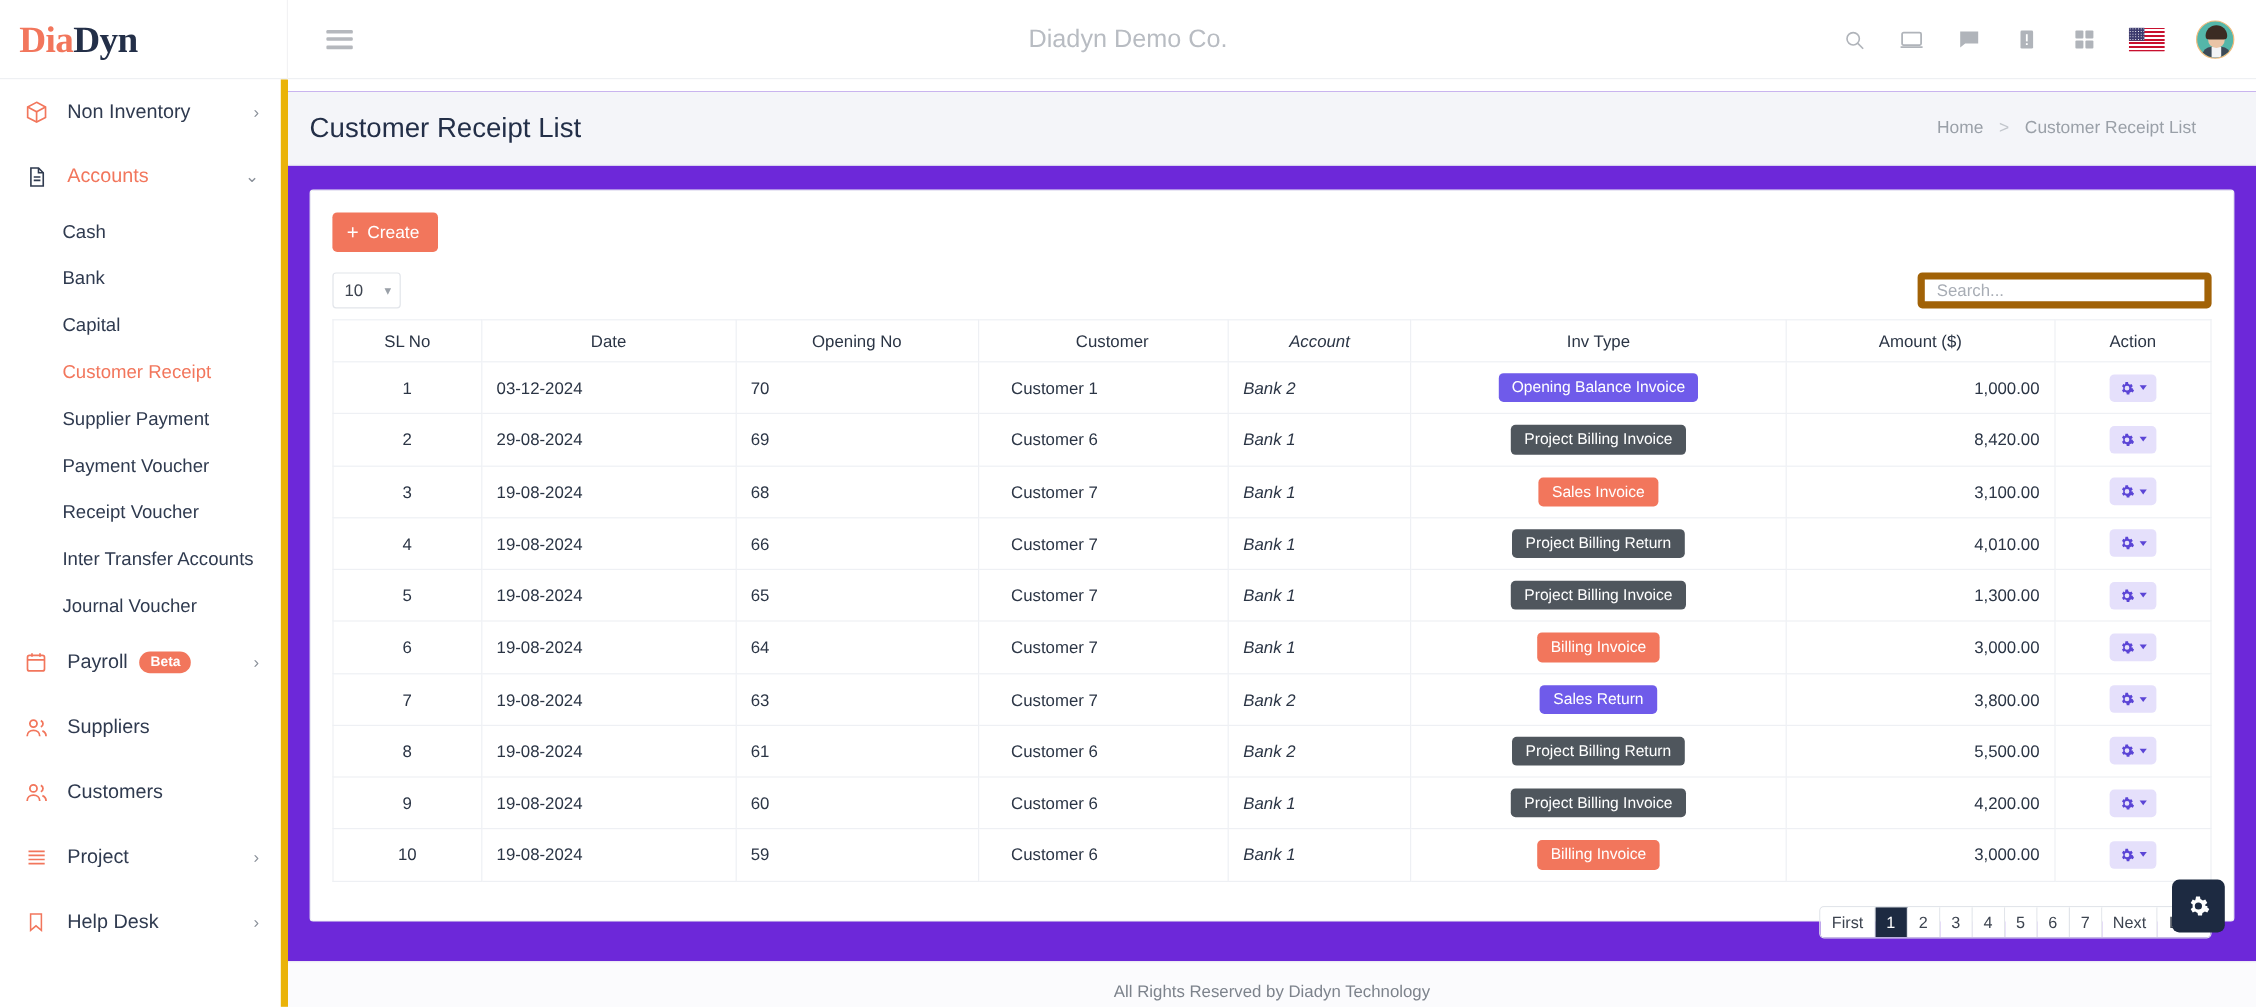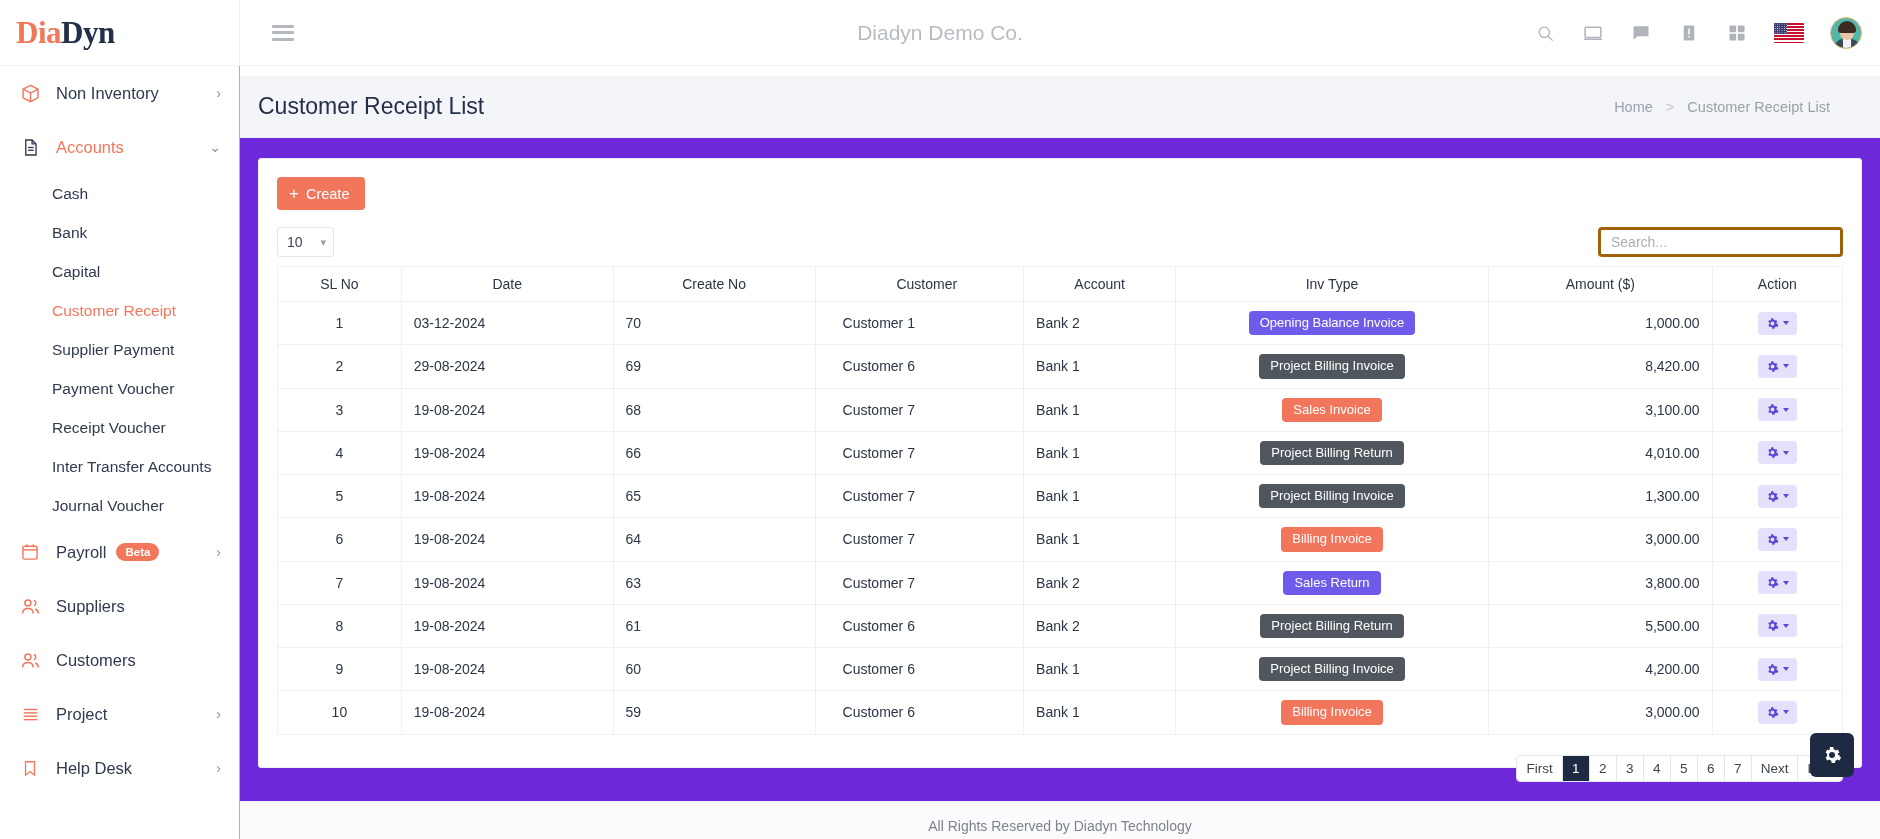--- a/index.html
+++ b/index.html
@@ -66,21 +66,21 @@
     border: 1.5px solid #f0b97a; cursor: pointer;
   }
   .avatar .hair { position:absolute; left:7px; top:3px; width:18px; height:12px; background:#3b2b23; border-radius: 9px 9px 3px 3px; }
   .avatar .face { position:absolute; left:9px; top:8px; width:14px; height:14px; background:#e9c4a6; border-radius: 7px 7px 8px 8px; }
   .avatar .body { position:absolute; left:4px; top:21px; width:24px; height:12px; background:#3d4a57; border-radius: 8px 8px 0 0; }
   .avatar .shirt { position:absolute; left:12px; top:21px; width:8px; height:11px; background:#f2f3f5; }
 
   
   .sidebar {
     position: absolute; top: 66px; left: 0; width: 240px; height: 773px;
-    background: #ffffff; border-right: 1px solid #eab308;
+    background: #ffffff; border-right: 6px solid #eab308;
     overflow: hidden; z-index: 20;
   }
   .nav-item {
     display: flex; align-items: center; height: 54px;
     padding: 0 20px 0 18px; cursor: pointer; position: relative;
   }
   .nav-icon { width: 24px; height: 24px; margin-right: 14px; color: #f2765c;
               display:flex; align-items:center; justify-content:center; flex: 0 0 24px; }
   .nav-icon.dark { color: #2f3a4f; }
   .nav-label { font-size: 16.5px; color: #2f3a4f; white-space: nowrap; }
@@ -122,41 +122,41 @@
   .btn-create .plus { font-size: 17px; line-height: 1; }
 
   .table-controls { display: flex; justify-content: space-between; align-items: center; margin-top: 17px; }
   .len-select {
     width: 57px; height: 30px; border: 1px solid #e2e5ea; border-radius: 3px;
     display: flex; align-items: center; justify-content: space-between;
     padding: 0 7px 0 9px; font-size: 14px; color: #3d4450; cursor: pointer; background:#fff;
   }
   .len-select .caret { color:#9aa0a8; font-size: 11px; }
   .search-input {
-    width: 245px; height: 30px; border: 3px solid #a16207; border-radius: 4px;
+    width: 245px; height: 30px; border: 6px solid #a16207; border-radius: 4px;
     padding: 0 10px; font-size: 14px; color: #3d4450; outline: none; background:#fff;
     font-family: "Liberation Sans", sans-serif;
   }
   .search-input::placeholder { color: #a8adb5; }
 
   table { width: 100%; border-collapse: collapse; margin-top: 9px; table-layout: fixed; }
   th {
     font-size: 14px; font-weight: normal; color: #2b3545;
     padding: 9px 12px; text-align: center;
     border: 1px solid #eef0f4; background: #fff;
   }
   td {
     font-size: 14px; color: #2b3545; padding: 9px 12px;
     border: 1px solid #eef0f4; height: 37px;
   }
   .c-slno { width: 114px; text-align: center; }
   .c-date { width: 195px; }
   .c-receipt { width: 186px; }
   .c-customer { width: 192px; padding-left: 27px; }
-  .c-account { width: 140px; }
+  .c-account { width: 140px; font-style: italic; }
   .c-invtype { width: 288px; text-align: center; }
   .c-amount { width: 206px; text-align: right; }
   .c-action { width: 120px; text-align: center; }
 
   .pill {
     display: inline-block; color: #fff; font-size: 13px;
     padding: 4px 11px; border-radius: 4px; white-space: nowrap; line-height: 1.25; text-align: right;
   }
   .pill.purple { background: #6f5bea; }
   .pill.gray { background: #4f565d; }
@@ -397,21 +397,21 @@
         <span class="caret">▾</span>
       </div>
       <input class="search-input" type="text" placeholder="Search..." style="">
     </div>
 
     <table>
       <thead>
         <tr>
           <th class="c-slno">SL No</th>
           <th class="c-date">Date</th>
-          <th class="c-receipt">Create No</th>
+          <th class="c-receipt">Opening No</th>
           <th class="c-customer">Customer</th>
           <th class="c-account">Account</th>
           <th class="c-invtype">Inv Type</th>
           <th class="c-amount" style="text-align:center">Amount ($)</th>
           <th class="c-action">Action</th>
         </tr>
       </thead>
       <tbody id="tbody">
           <tr>
             <td class="c-slno">1</td>

